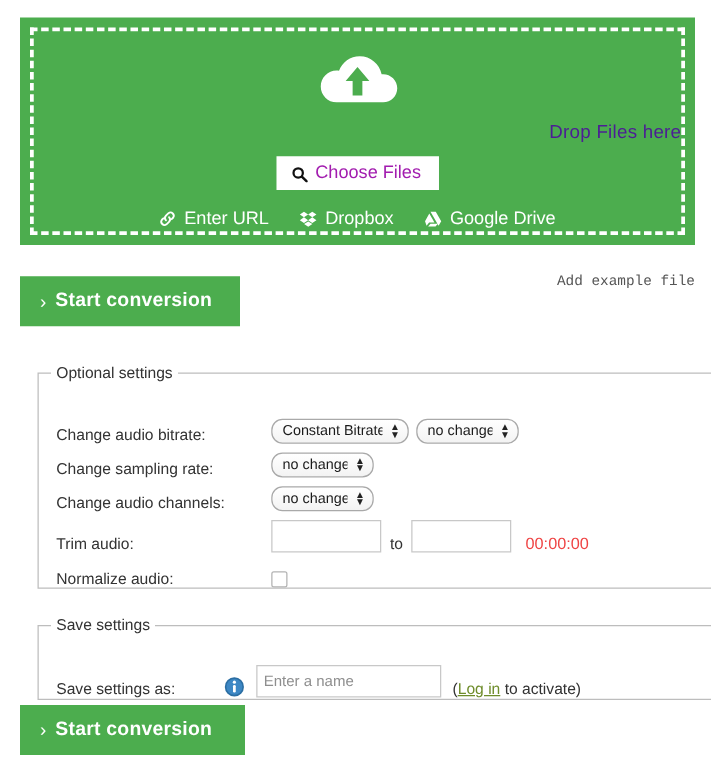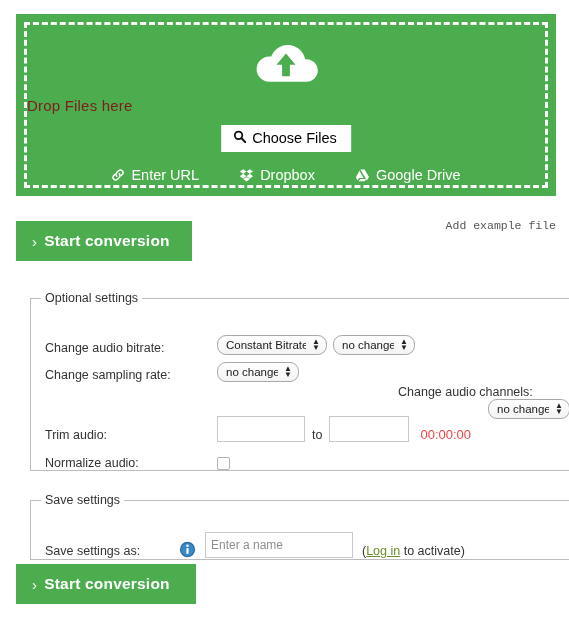--- a/index.html
+++ b/index.html
@@ -27,50 +27,50 @@
   }
   .cloud-icon {
     position: absolute;
     left: 50%; top: 14px;
     transform: translateX(-50%);
     width: 72px; height: 52px;
   }
   .drop-text {
     position: absolute;
     left: 0; right: 0; top: 72px;
-    text-align: left;
-    color: #7f1d1d;
+    text-align: right;
+    color: #4c1d95;
     font-size: 15px;
     letter-spacing: .2px;
   }
   .choose-files {
     position: absolute;
     left: 50%; top: 100px;
     transform: translateX(-50%);
     background: #ffffff;
-    color: #000000;
+    color: #a21caf;
     border: 0;
     padding: 5px 14px 6px 12px;
     font-size: 14.5px;
     font-family: inherit;
     display: flex;
-    align-items: flex-start;
+    align-items: flex-end;
     gap: 6px;
     cursor: pointer;
     white-space: nowrap;
   }
   .choose-files .mag { width: 13px; height: 13px; display:block; }
 
   .sources {
     position: absolute;
     left: 0; right: 0; top: 142px;
     display: flex;
     justify-content: center;
     align-items: flex-start;
-    gap: 40px;
+    gap: 24px;
     color: #ffffff;
     font-size: 14.5px;
   }
   .source {
     display: flex;
     align-items: center;
     gap: 6px;
     color: #fff;
     text-decoration: none;
     cursor: pointer;
@@ -303,21 +303,21 @@
       <select class="mac" style="width:82px;">
         <option>no change</option>
       </select>
       <span class="arrows">
           <span>▲</span>
           <span>▼</span>
         </span>
     </span>
   </div>
 
-  <div class="row" style="top:80px; height:24px;flex-direction:column;">
+  <div class="row" style="top:80px; height:24px;">
     <div class="row-label">Change audio channels:</div>
     <span class="select-wrap">
       <select class="mac" style="width:82px;">
         <option>no change</option>
       </select>
       <span class="arrows">
           <span>▲</span>
           <span>▼</span>
         </span>
     </span>

